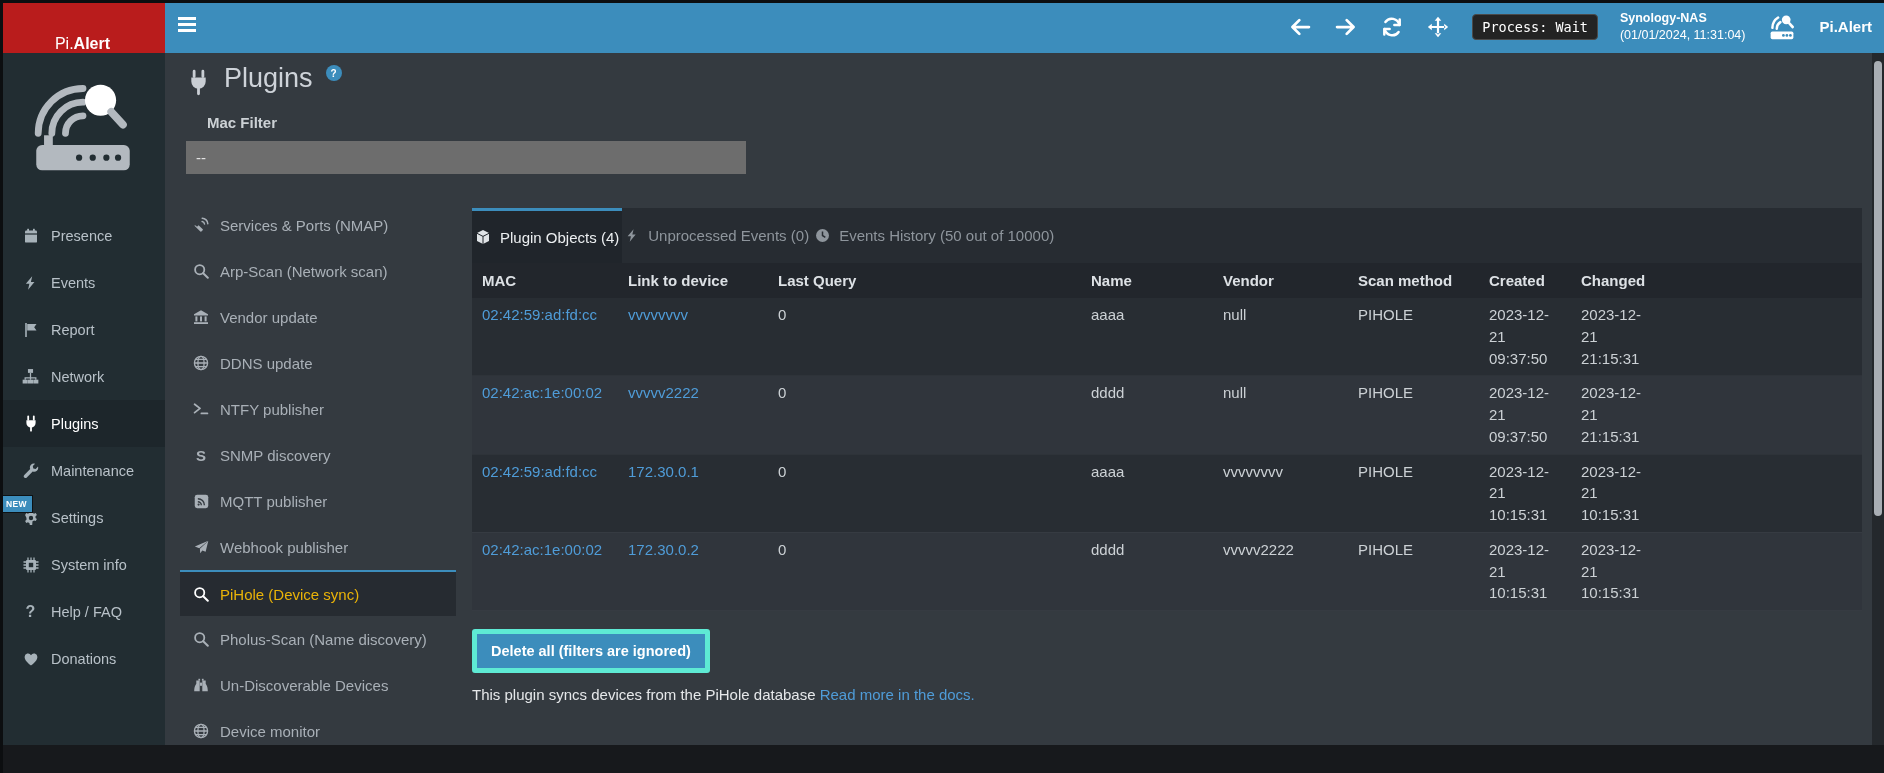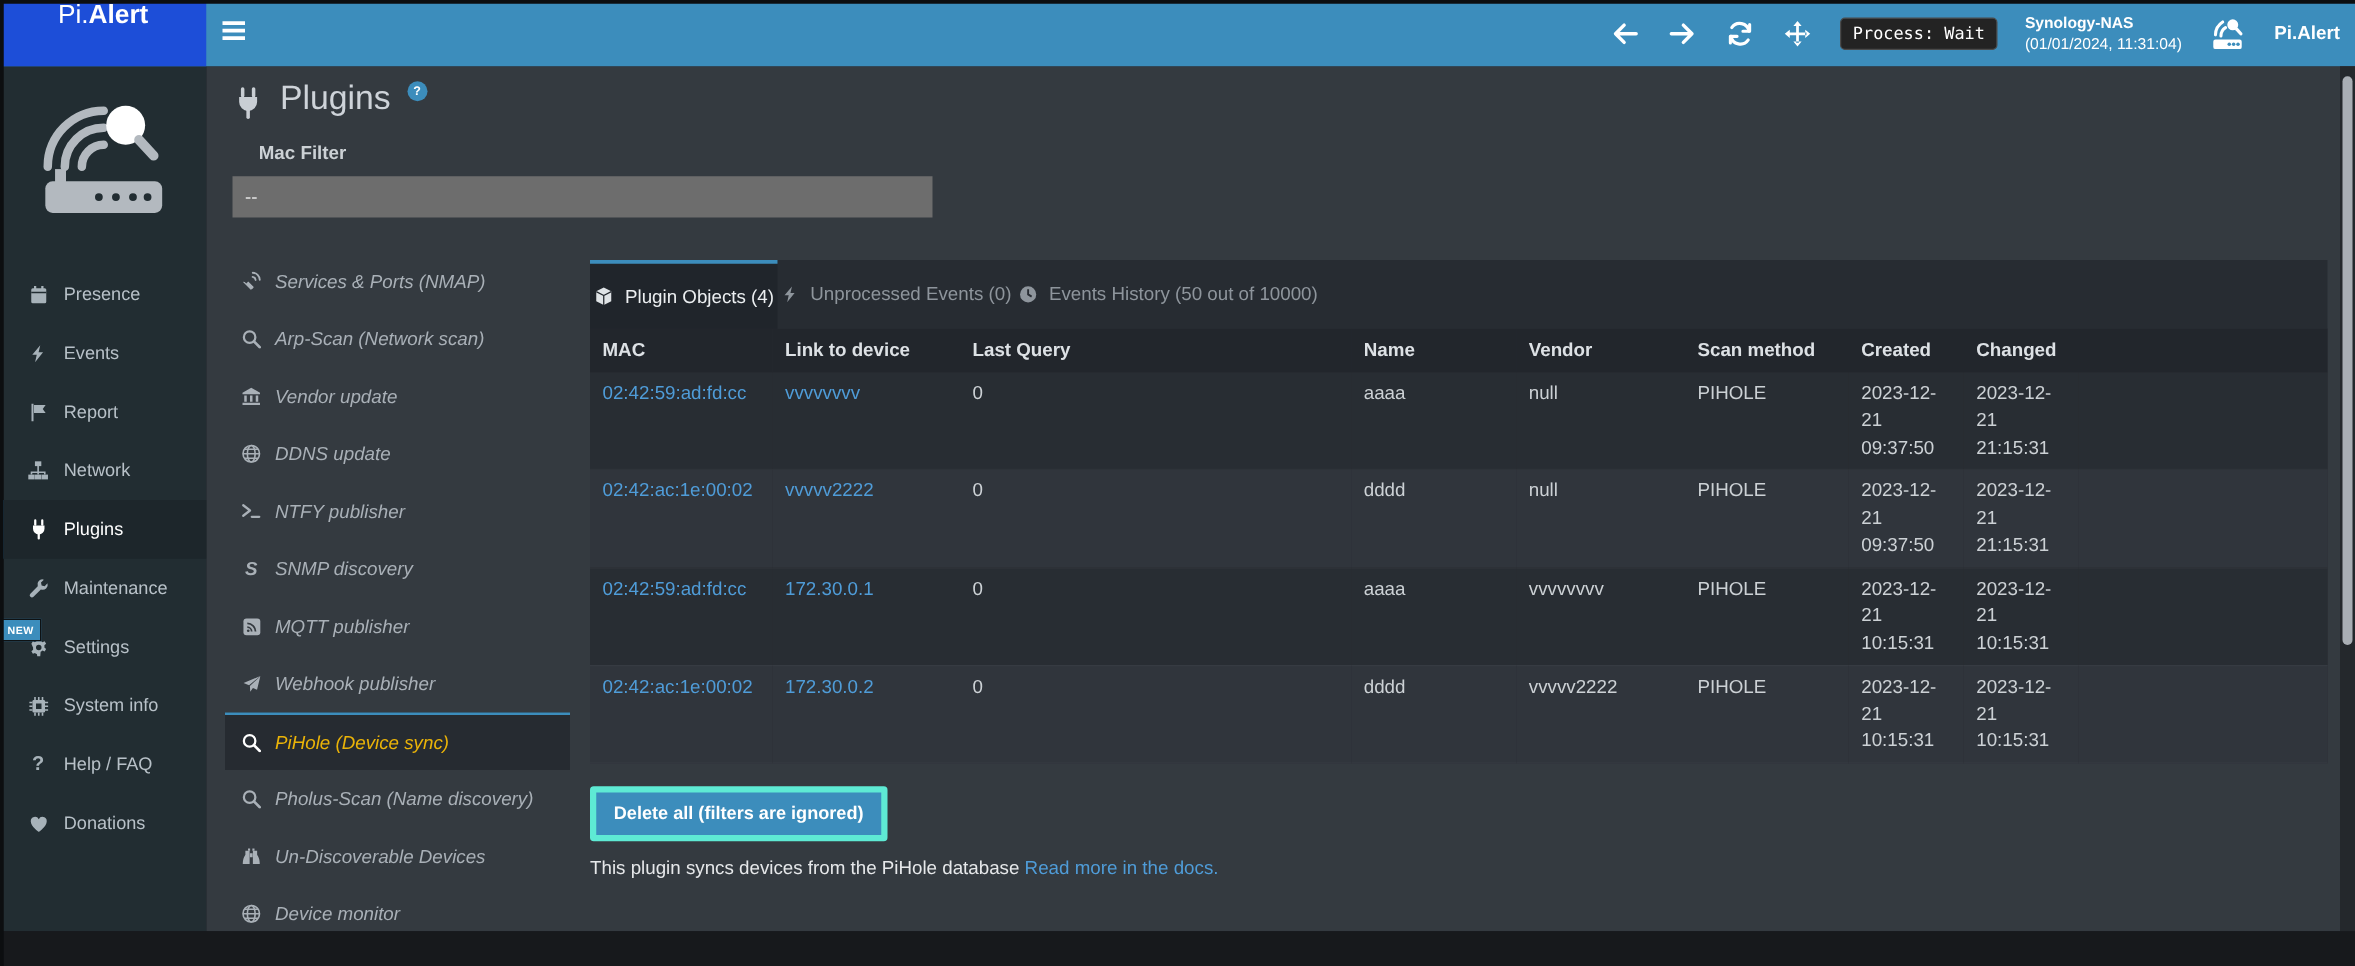--- a/index.html
+++ b/index.html
@@ -9,22 +9,22 @@
     background:#17191c;
     font-family:"Liberation Sans","DejaVu Sans",sans-serif;
     color:#ccd1d5; font-size:15px;
   }
   .frame-top { position:absolute; top:0; left:0; right:0; height:3px; background:#0c0e10; z-index:50; }
   .frame-left { position:absolute; top:0; left:0; bottom:0; width:3px; background:#0c0e10; z-index:50; }
 
   
   .navbar { position:absolute; top:0; left:0; right:0; height:53px; background:#3c8dbc; z-index:20; }
   .logo {
-    position:absolute; left:0; top:0; width:165px; height:53px; background:#1d4ed8;
-    display:flex; align-items:flex-start; justify-content:center; color:#fff; font-size:21px;
+    position:absolute; left:0; top:0; width:165px; height:53px; background:#b91c1c;
+    display:flex; align-items:flex-end; justify-content:center; color:#fff; font-size:16px;
   }
   .logo .bold { font-weight:bold; }
   .hamburger { position:absolute; left:178px; top:17px; width:20px; height:18px; cursor:pointer; }
   .hamburger i { display:block; width:18px; height:2.5px; background:#fff; margin:0 0 3.5px 0; }
   .nav-right {
     position:absolute; right:12px; top:0; height:53px;
     display:flex; align-items:center; gap:22px; color:#fff;
   }
   .nav-icon { width:24px; height:24px; display:flex; align-items:center; justify-content:center; cursor:pointer; }
   .process-badge {
@@ -69,21 +69,21 @@
   .filter-input {
     position:absolute; left:21px; top:88px; width:560px; height:33px;
     background:#6d6d6d; border:none; color:#e3e3e3; font-size:15px; padding:0 10px;
     font-family:inherit;
   }
 
   
   .plugin-nav { position:absolute; left:15px; top:149px; width:276px; }
   .pnav-item {
     height:46px; display:flex; align-items:center; gap:10px; padding-left:12px;
-    color:#a9b0b7; font-size:15px; cursor:pointer;font-style:italic;
+    color:#a9b0b7; font-size:15px; cursor:pointer;
   }
   .pnav-item .p-ico { width:18px; display:flex; justify-content:center; align-items:center; color:#a9b0b7; }
   .pnav-item.active { background:#262b31; border-top:2px solid #3c8dbc; color:#eab308; height:46px; }
   .pnav-item.active .p-ico { color:#fff; }
   .s-glyph { font-weight:bold; font-size:15px; }
 
   
   .main-col { position:absolute; left:307px; top:155px; right:22px; }
   .tab-strip { display:flex; background:#272c32; height:55px; }
   .tab {

